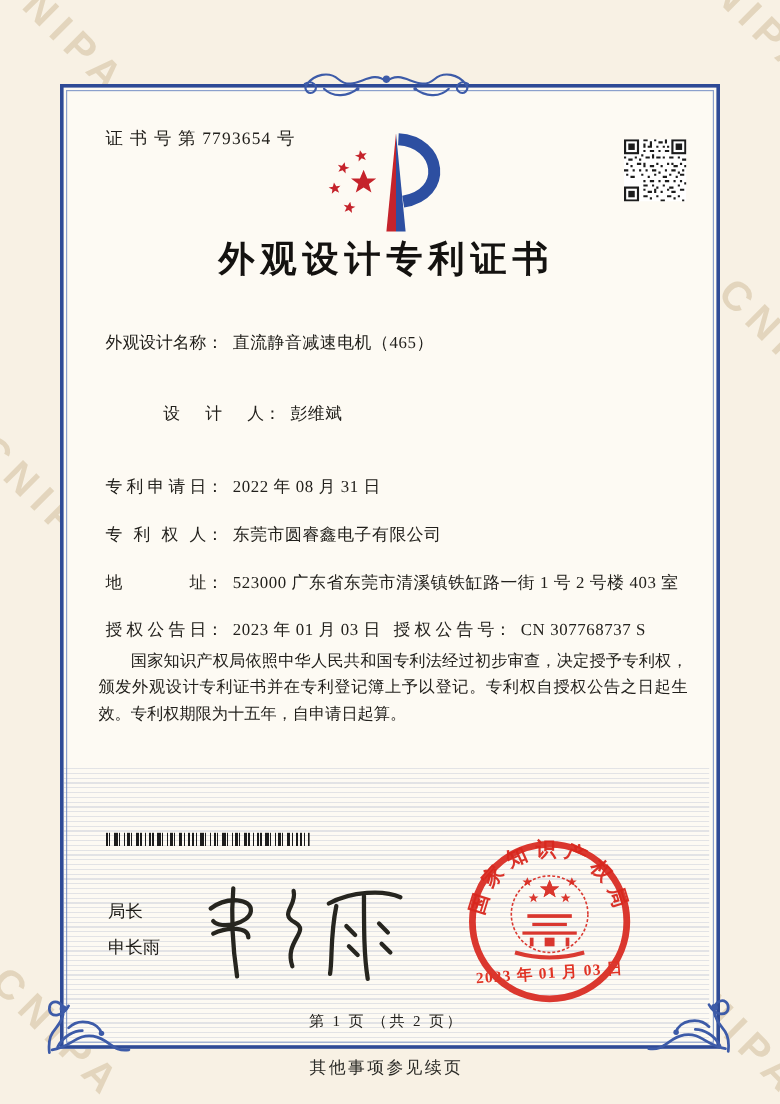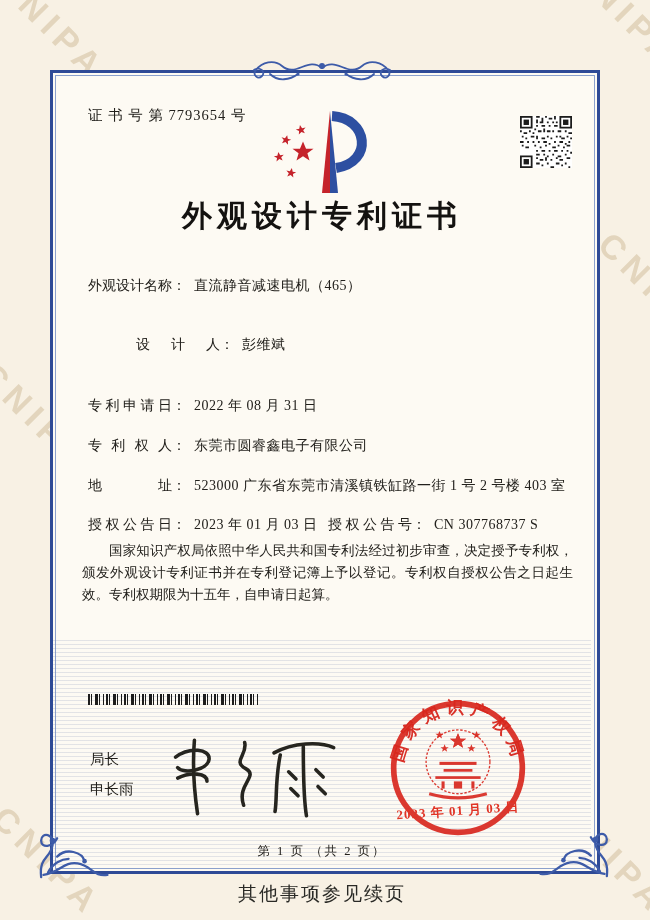--- a/index.html
+++ b/index.html
@@ -42,21 +42,21 @@
     left:88px;top:694px;width:170px;height:11px;
     background:repeating-linear-gradient(90deg,#1c1c1c 0 2px,rgba(0,0,0,0) 2px 3px,#1c1c1c 3px 4px,rgba(0,0,0,0) 4px 7px,#1c1c1c 7px 10px,rgba(0,0,0,0) 10px 11px,#1c1c1c 11px 12px,rgba(0,0,0,0) 12px 15px,#1c1c1c 15px 16px,rgba(0,0,0,0) 16px 18px);
   }
   .signer-title{left:90px;top:750px;font-size:14.5px;font-family:"Liberation Sans","DejaVu Sans",sans-serif;}
   .signer-name{left:90px;top:780px;font-size:14.5px;font-family:Liberation Sans, sans-serif;}
   .seal-date{
     left:392px;top:802px;width:132px;text-align:center;font-size:13px;
     color:#e03325;letter-spacing:1px;transform:rotate(-4deg);font-weight:bold;z-index:6;
   }
   .pagenote{left:50px;top:843px;width:544px;text-align:center;font-size:12.5px;letter-spacing:2px;}
-  .contnote{left:50px;top:881px;width:544px;text-align:center;font-size:19px;letter-spacing:2px;color:#2a2a26;}
+  .contnote{left:50px;top:881px;width:544px;text-align:center;font-size:14px;letter-spacing:2px;color:#2a2a26;}
   .seal-wrap{left:388px;top:698px;z-index:5;}
   .sig-wrap{left:163px;top:733px;z-index:3;}
   .logo-wrap{left:252px;top:98px;}
   .qr-wrap{left:520px;top:116px;}
   .orn-top{left:232px;top:52px;z-index:2;}
   .orn-bl{left:32px;top:806px;z-index:2;}
   .orn-br{left:536px;top:800px;z-index:2;transform:scaleX(-1);}
 </style>
 </head>
 <body>

